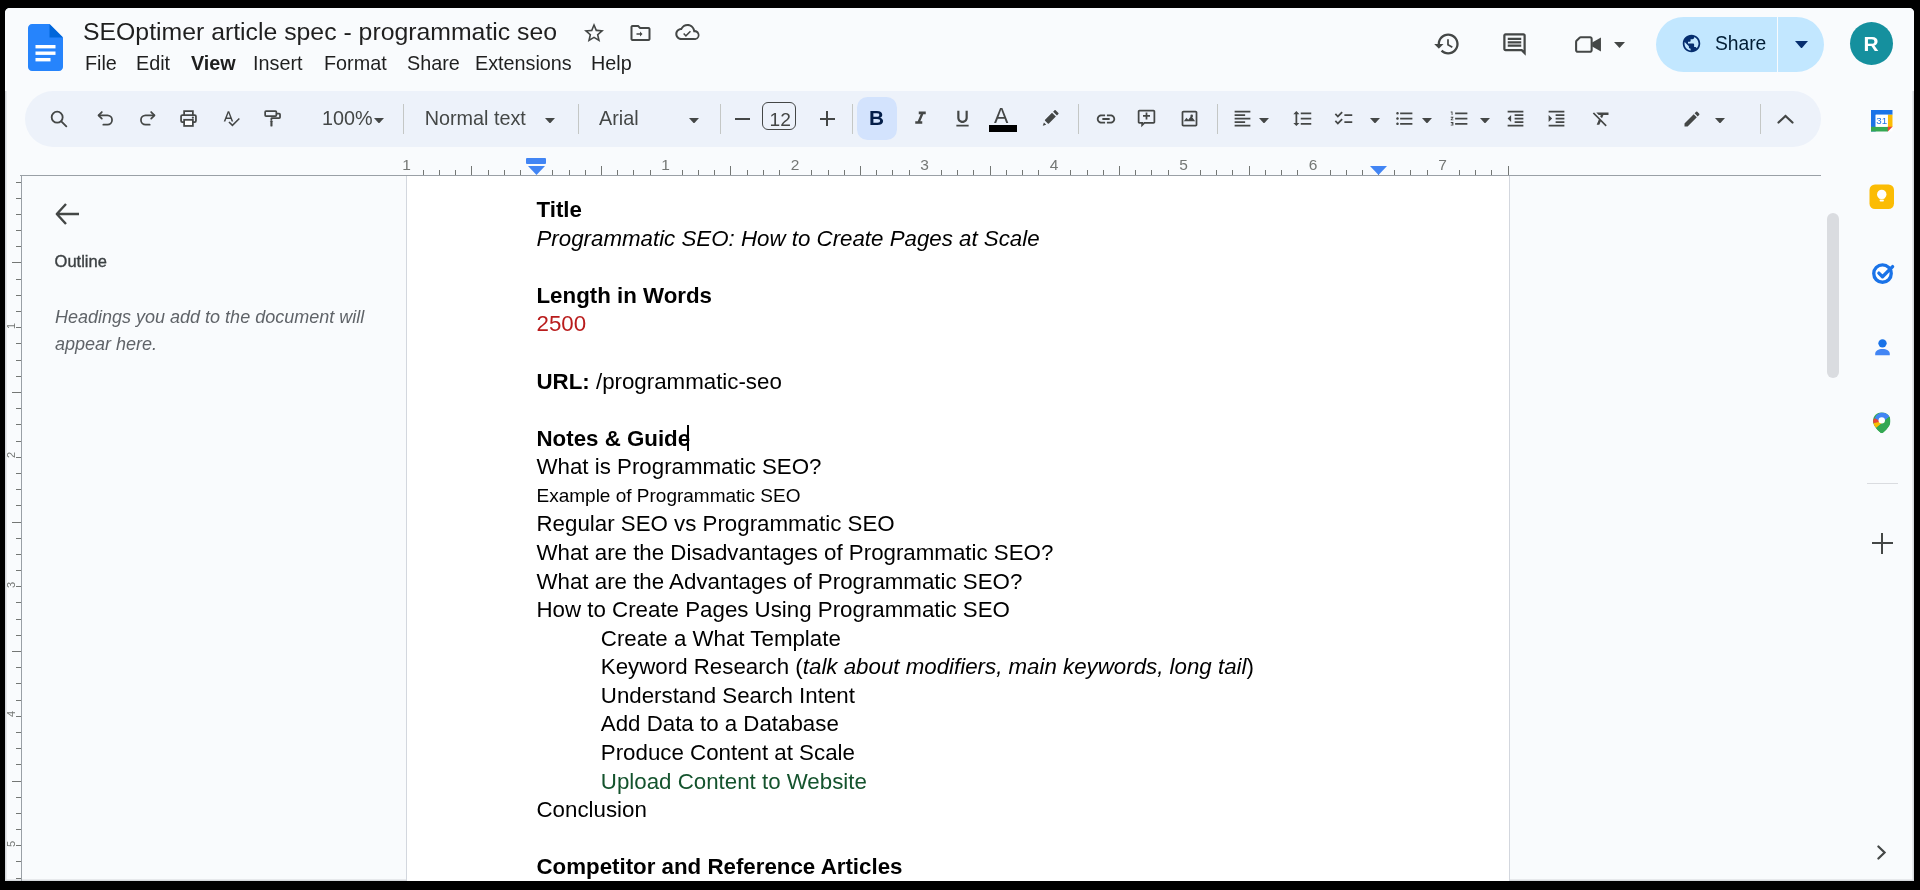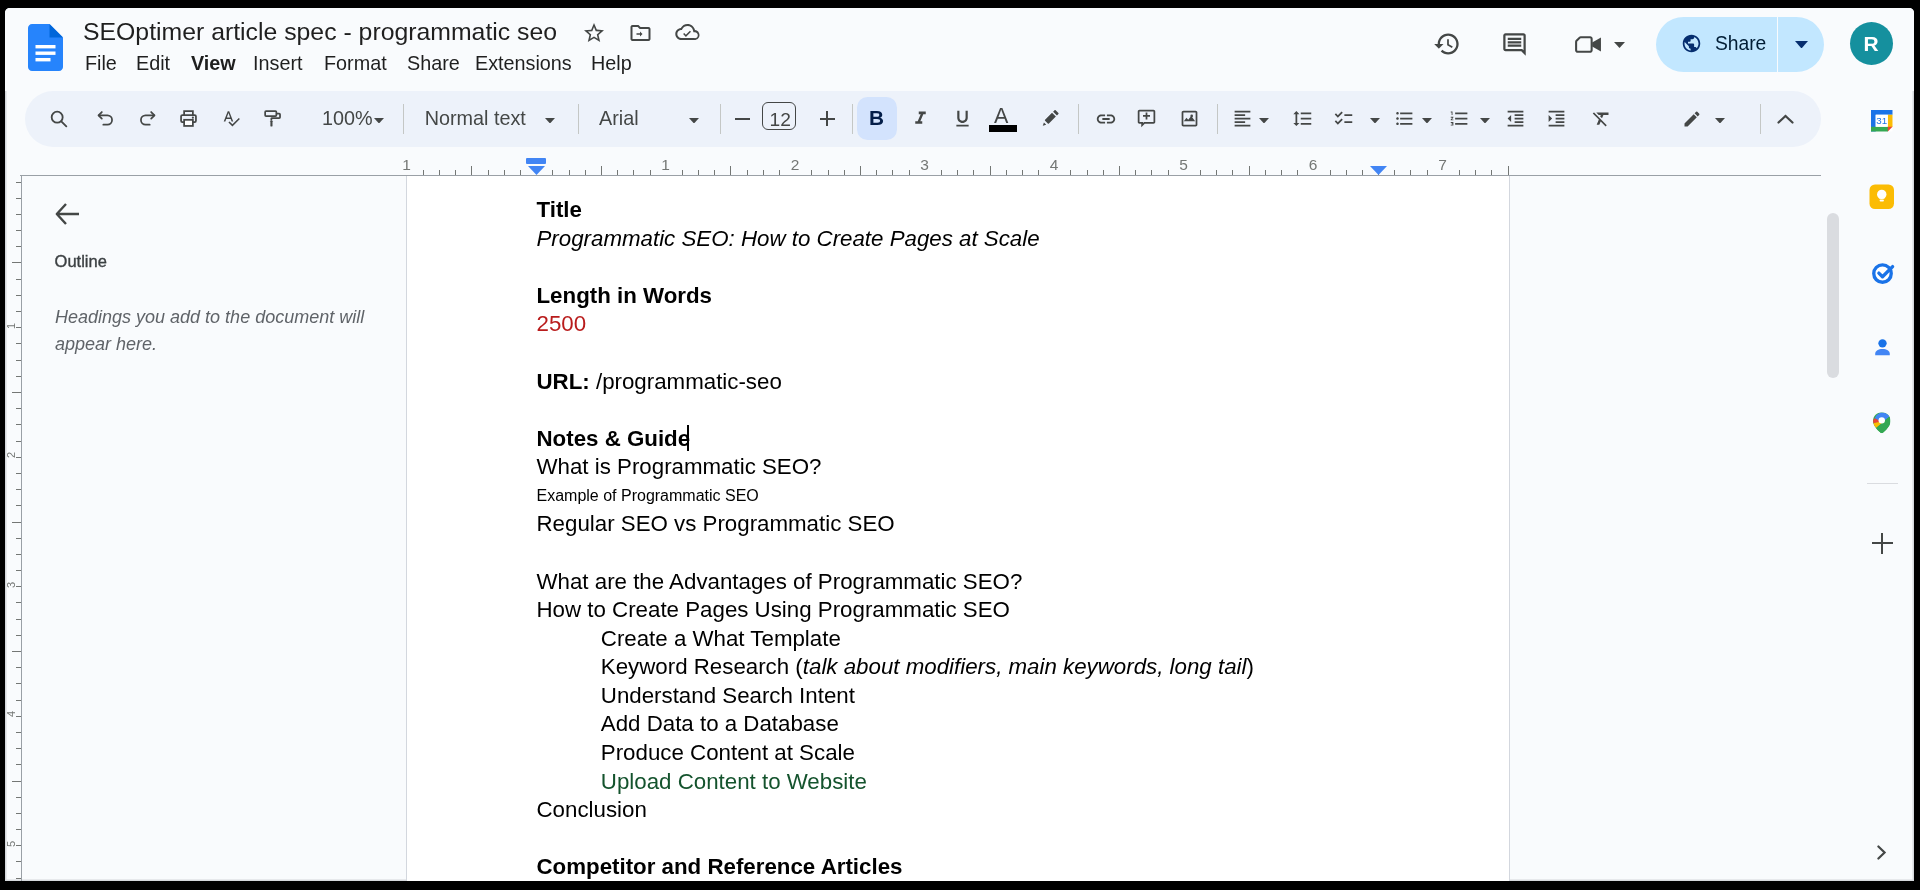--- a/index.html
+++ b/index.html
@@ -311,22 +311,23 @@
 <div class="abs" style="left:15.5px;top:861.49px;width:5.5px;height:1px;background:#747775"></div>
 <div class="abs" style="left:15.5px;top:877.68px;width:5.5px;height:1px;background:#747775"></div>
 <div class="abs" style="left:405.5px;top:175.6px;width:1104.5px;height:706.5px;background:#fff;border-left:1px solid #d3d7de;border-right:1px solid #d3d7de"></div>
 <div class="t" style="left:536.5px;top:199.223px;font-size:22.3px;color:#000;font-weight:700;line-height:22.3px;">Title</div>
 <div class="t" style="left:536.5px;top:227.789px;font-size:22.3px;color:#000;font-weight:400;line-height:22.3px;font-style:italic;">Programmatic SEO: How to Create Pages at Scale</div>
 <div class="t" style="left:536.5px;top:284.921px;font-size:22.3px;color:#000;font-weight:700;line-height:22.3px;">Length in Words</div>
 <div class="t" style="left:536.5px;top:313.487px;font-size:22.3px;color:#b91c1c;font-weight:400;line-height:22.3px;">2500</div>
 <div class="t" style="left:536.5px;top:370.619px;font-size:22.3px;color:#000;font-weight:400;line-height:22.3px;"><b>URL:</b> /programmatic-seo</div>
 <div class="t" style="left:536.5px;top:427.751px;font-size:22.3px;color:#000;font-weight:400;line-height:22.3px;"><b>Notes &amp; Guide</b></div>
 <div class="t" style="left:536.5px;top:456.317px;font-size:22.3px;color:#000;font-weight:400;line-height:22.3px;">What is Programmatic SEO?</div>
-<div class="t" style="left:536.5px;top:484.883px;font-size:16px;color:#000;font-weight:400;line-height:22.3px;">Example of Programmatic SEO</div>
+<div class="t" style="left:536.5px;top:484.883px;font-size:19px;color:#000;font-weight:400;line-height:22.3px;">Example of Programmatic SEO</div>
 <div class="t" style="left:536.5px;top:513.449px;font-size:22.3px;color:#000;font-weight:400;line-height:22.3px;">Regular SEO vs Programmatic SEO</div>
+<div class="t" style="left:536.5px;top:542.015px;font-size:22.3px;color:#000;font-weight:400;line-height:22.3px;">What are the Disadvantages of Programmatic SEO?</div>
 <div class="t" style="left:536.5px;top:570.581px;font-size:22.3px;color:#000;font-weight:400;line-height:22.3px;">What are the Advantages of Programmatic SEO?</div>
 <div class="t" style="left:536.5px;top:599.147px;font-size:22.3px;color:#000;font-weight:400;line-height:22.3px;">How to Create Pages Using Programmatic SEO</div>
 <div class="t" style="left:600.8px;top:627.713px;font-size:22.3px;color:#000;font-weight:400;line-height:22.3px;">Create a What Template</div>
 <div class="t" style="left:600.8px;top:656.279px;font-size:22.3px;color:#000;font-weight:400;line-height:22.3px;">Keyword Research (<i>talk about modifiers, main keywords, long tail</i>)</div>
 <div class="t" style="left:600.8px;top:684.845px;font-size:22.3px;color:#000;font-weight:400;line-height:22.3px;">Understand Search Intent</div>
 <div class="t" style="left:600.8px;top:713.411px;font-size:22.3px;color:#000;font-weight:400;line-height:22.3px;">Add Data to a Database</div>
 <div class="t" style="left:600.8px;top:741.977px;font-size:22.3px;color:#000;font-weight:400;line-height:22.3px;">Produce Content at Scale</div>
 <div class="t" style="left:600.8px;top:770.543px;font-size:22.3px;color:#14532d;font-weight:400;line-height:22.3px;">Upload Content to Website</div>
 <div class="t" style="left:536.5px;top:799.109px;font-size:22.3px;color:#000;font-weight:400;line-height:22.3px;">Conclusion</div>
 <div class="t" style="left:536.5px;top:856.241px;font-size:22.3px;color:#000;font-weight:700;line-height:22.3px;">Competitor and Reference Articles</div>

